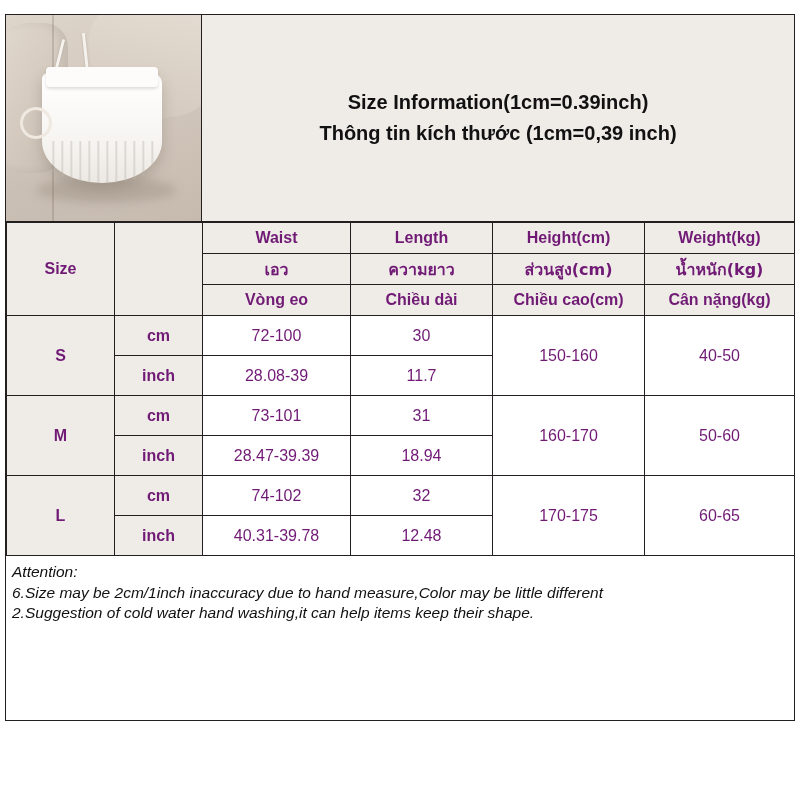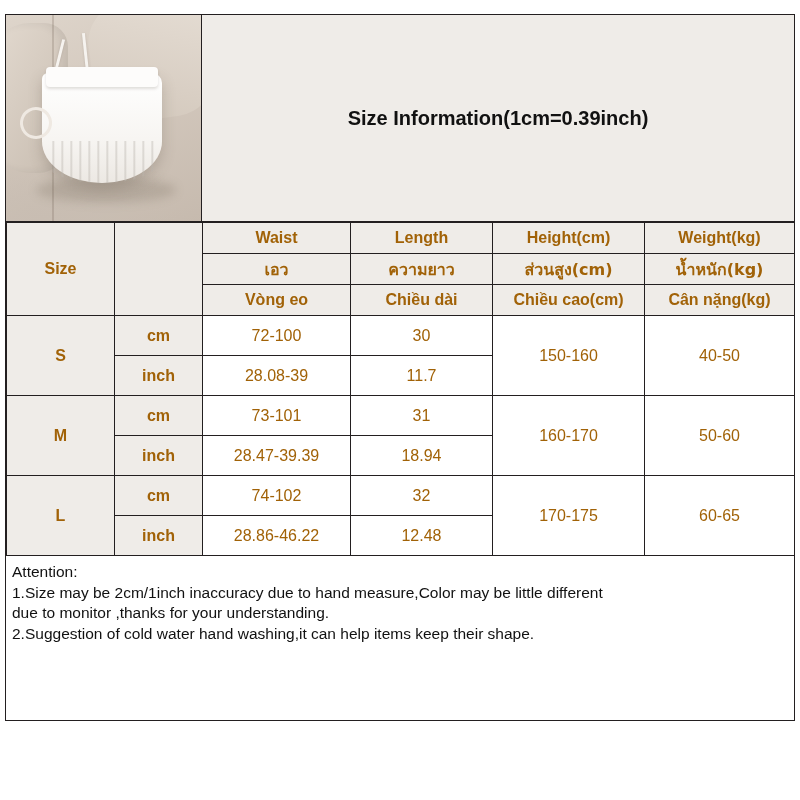--- a/index.html
+++ b/index.html
@@ -163,21 +163,21 @@
   
   table.size-table {
     width: 100%;
     border-collapse: collapse;
     table-layout: fixed;
   }
   table.size-table td {
     border: 1px solid #231f20;
     text-align: center;
     vertical-align: middle;
-    color: #a16207;
+    color: #701a75;
     font-size: 16px;
     padding: 0;
   }
   .c-size  { width: 108px; }
   .c-unit  { width: 88px; }
   .c-waist { width: 148px; }
   .c-len   { width: 142px; }
   .c-hei   { width: 152px; }
   .c-wei   { width: 150px; }
 
@@ -216,20 +216,21 @@
   
   .attention {
     padding: 6px 6px 4px 6px;
     box-sizing: border-box;
   }
   .attention div {
     font-size: 15.5px;
     color: #111111;
     line-height: 1.33;
     white-space: nowrap;
+    font-style: italic;
   }
 </style>
 </head>
 <body>
 
 <div id="page">
   <div class="chart-wrap">
 
     <div class="top-band">
       <div class="photo-cell">
@@ -239,20 +240,21 @@
         <div class="sofa-seam"></div>
         <div class="photo-shadow"></div>
         <div class="strap s1"></div>
         <div class="strap s2"></div>
         <div class="skirt"></div>
         <div class="skirt-band"></div>
         <div class="tie"></div>
       </div>
       <div class="title-cell">
         <div class="title-line">Size Information(1cm=0.39inch)</div>
+        <div class="title-line">Thông tin kích thước (1cm=0,39 inch)</div>
       </div>
     </div>
 
     <table class="size-table">
       <colgroup>
         <col class="c-size">
           <col class="c-unit">
           <col class="c-waist">
         <col class="c-len">
           <col class="c-hei">
@@ -312,27 +314,26 @@
         <tr>
           <td class="row-label" rowspan="2">L</td>
           <td class="unit">cm</td>
           <td class="val">74-102</td>
           <td class="val">32</td>
           <td class="val-span" rowspan="2">170-175</td>
           <td class="val-span" rowspan="2">60-65</td>
         </tr>
         <tr>
           <td class="unit">inch</td>
-          <td class="val">28.86-46.22</td>
+          <td class="val">40.31-39.78</td>
           <td class="val">12.48</td>
         </tr>
       </tbody>
     </table>
 
     <div class="attention">
       <div>Attention:</div>
-      <div>1.Size may be 2cm/1inch inaccuracy due to hand measure,Color may be little different</div>
-      <div>due to monitor ,thanks for your understanding.</div>
+      <div>6.Size may be 2cm/1inch inaccuracy due to hand measure,Color may be little different</div>
       <div>2.Suggestion of cold water hand washing,it can help items keep their shape.</div>
     </div>
 
   </div>
 </div>
 
 </body></html>

